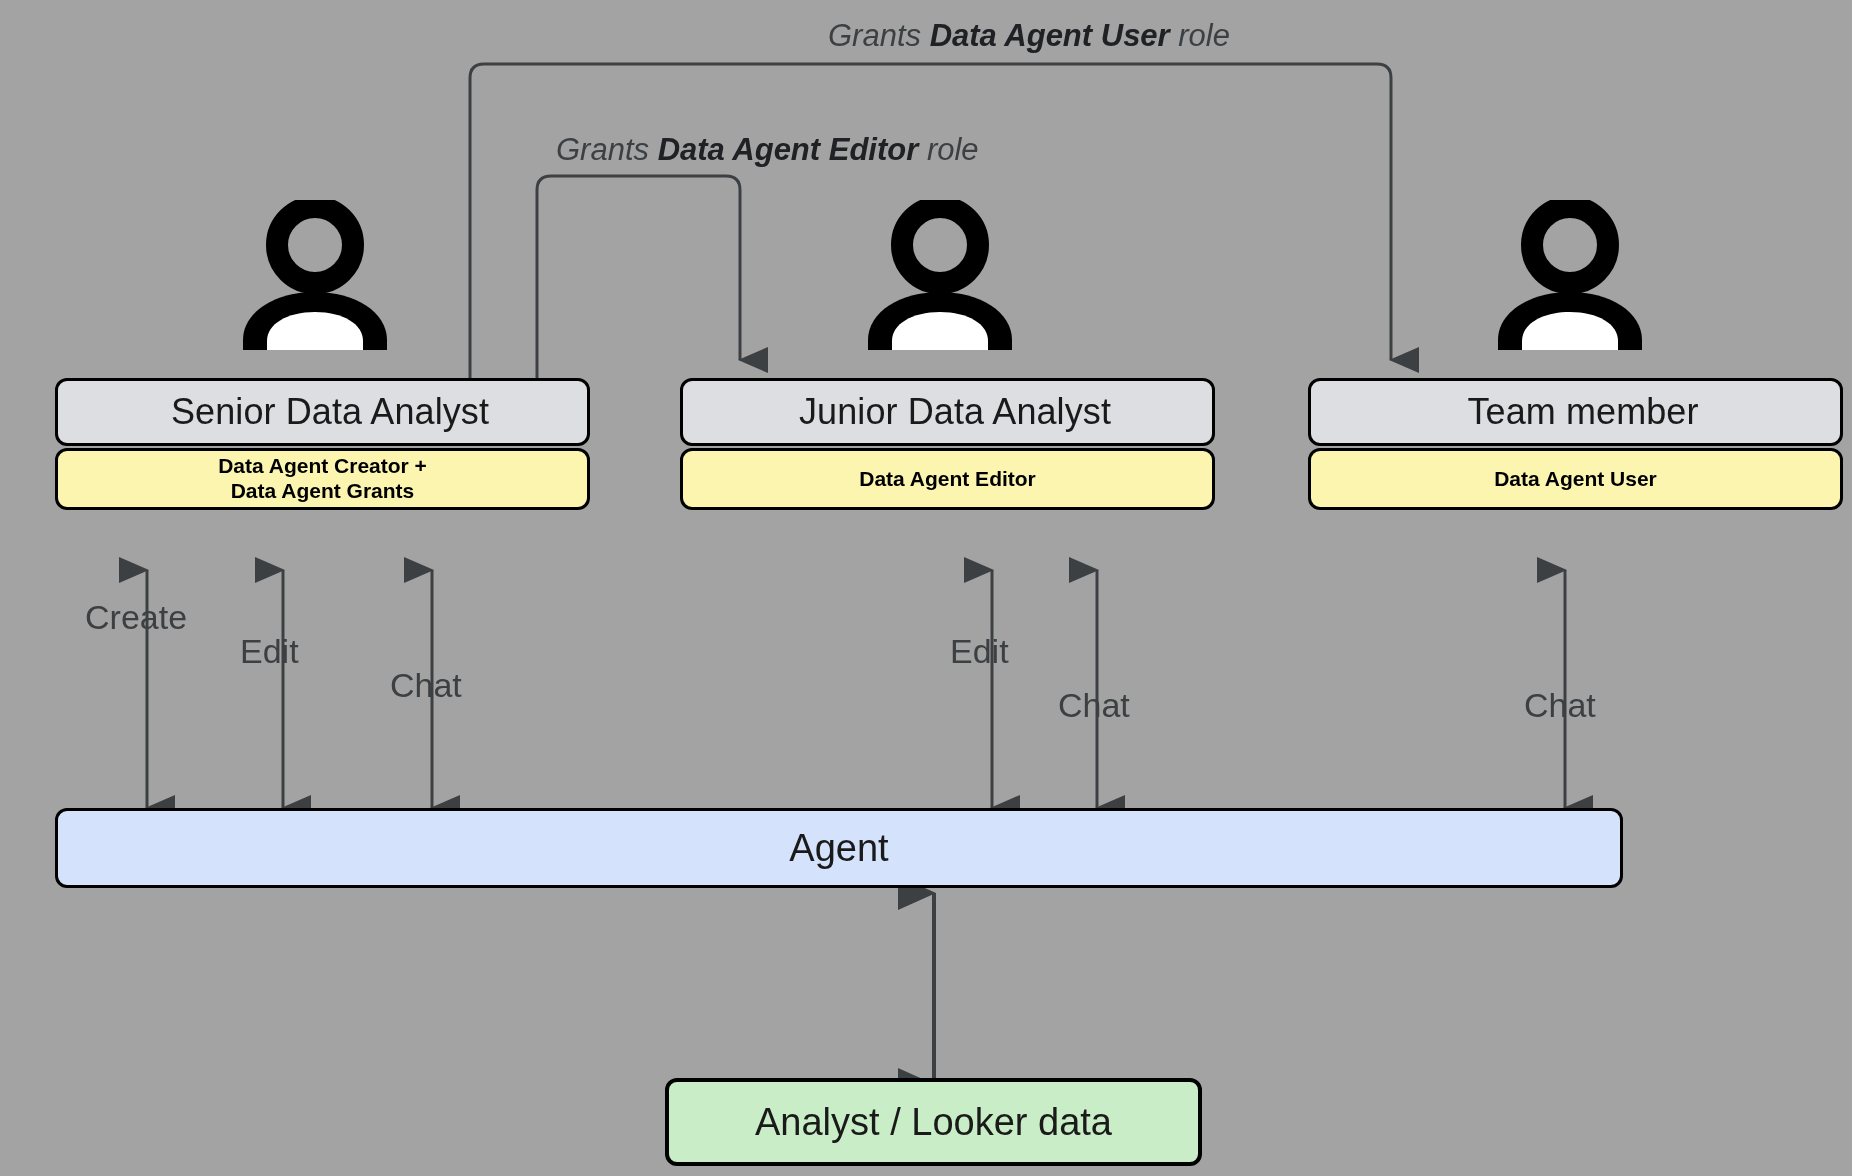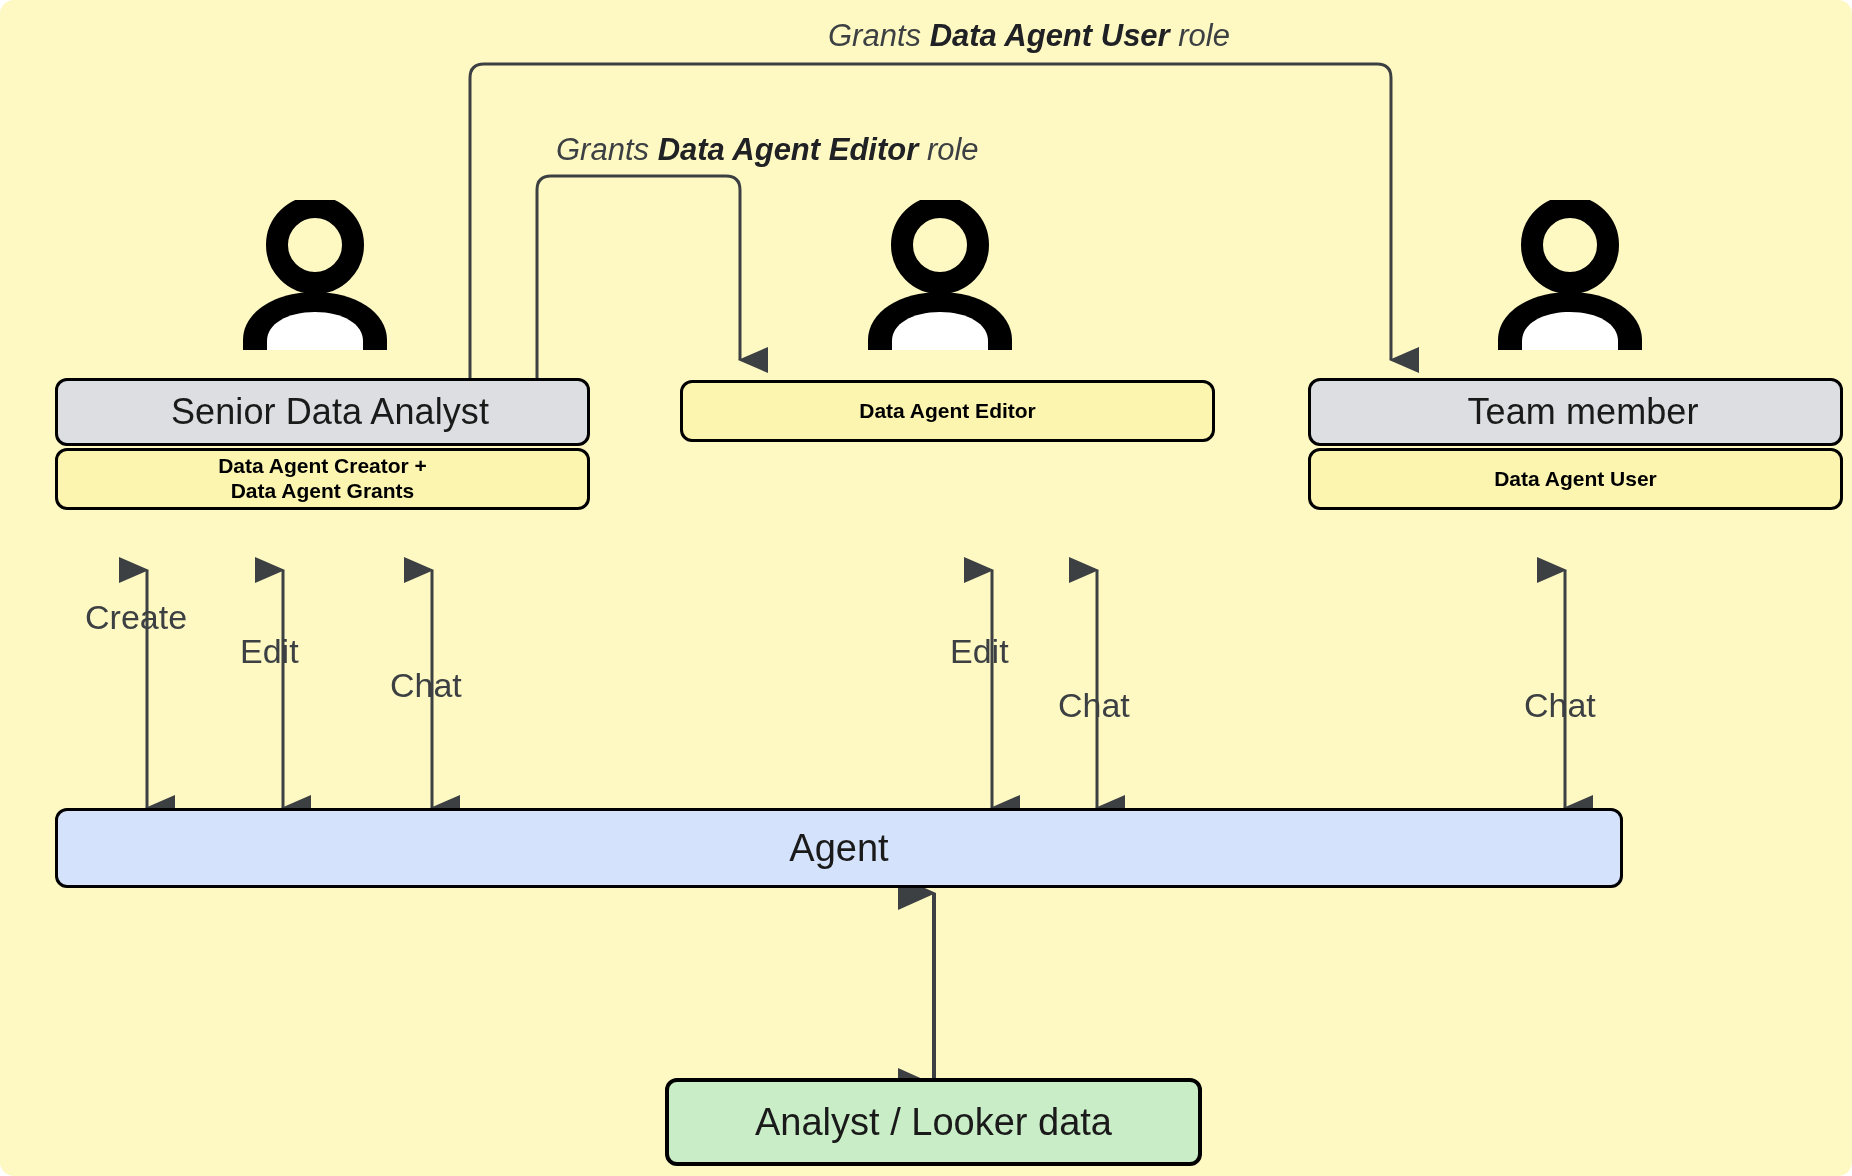--- a/index.html
+++ b/index.html
@@ -7,23 +7,22 @@
     padding: 0;
     background: #ffffff;
   }
   body {
     font-family: "Liberation Sans", sans-serif;
   }
   #canvas {
     position: relative;
     width: 1852px;
     height: 1176px;
-    background: #fef9c3;
+    background: #a3a3a3;
     overflow: hidden;
-    border-radius: 14px;
   }
   #edges {
     position: absolute;
     left: 0;
     top: 0;
     width: 1852px;
     height: 1176px;
     pointer-events: none;
   }
 
@@ -176,20 +175,21 @@
 Data Agent Grants</div>
   </div>
 
   <svg class="person" style="left:860px; top:200px;" viewBox="0 0 160 150" xmlns="http://www.w3.org/2000/svg">
     <circle cx="80" cy="45" r="38" fill="none" stroke="#000000" stroke-width="22"></circle>
     <path d="M8 150 L8 140 C8 112 40 92 80 92 C120 92 152 112 152 140 L152 150 Z" fill="#000000"></path>
     <path d="M32 150 L32 141 C32 124 52 112 80 112 C108 112 128 124 128 141 L128 150 Z" fill="#ffffff"></path>
   </svg>
 
   <div class="card" style="left:680px; top:378px; width:535px;">
+    <div class="card-title">Junior Data Analyst</div>
     <div class="card-role">Data Agent Editor</div>
   </div>
 
   <svg class="person" style="left:1490px; top:200px;" viewBox="0 0 160 150" xmlns="http://www.w3.org/2000/svg">
     <circle cx="80" cy="45" r="38" fill="none" stroke="#000000" stroke-width="22"></circle>
     <path d="M8 150 L8 140 C8 112 40 92 80 92 C120 92 152 112 152 140 L152 150 Z" fill="#000000"></path>
     <path d="M32 150 L32 141 C32 124 52 112 80 112 C108 112 128 124 128 141 L128 150 Z" fill="#ffffff"></path>
   </svg>
 
   <div class="card" style="left:1308px; top:378px; width:535px;">

